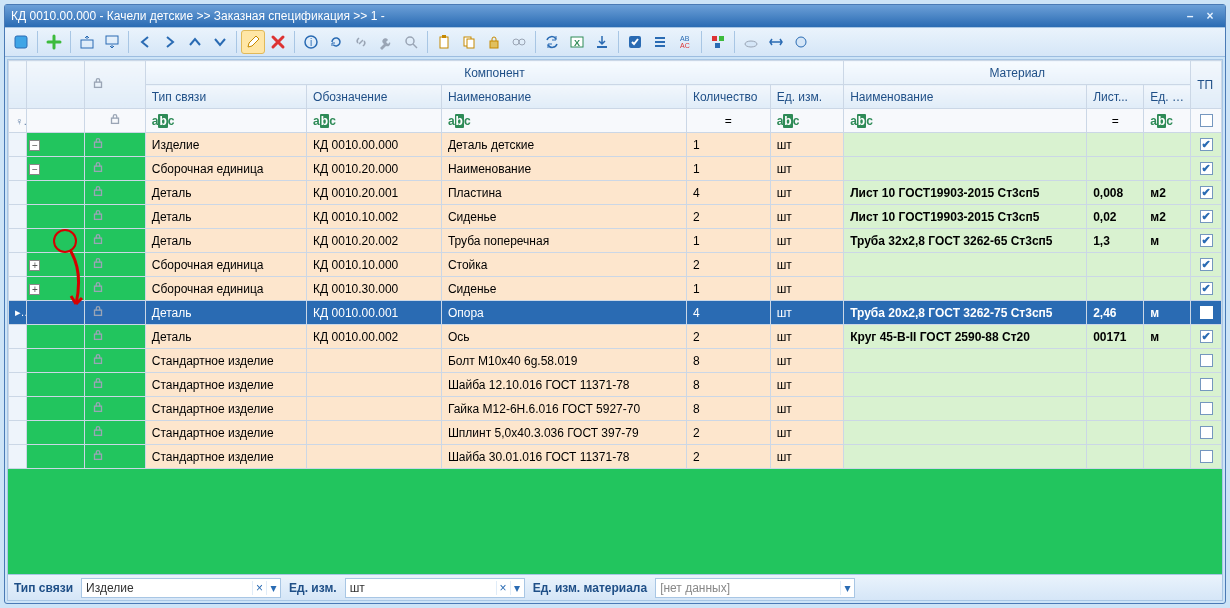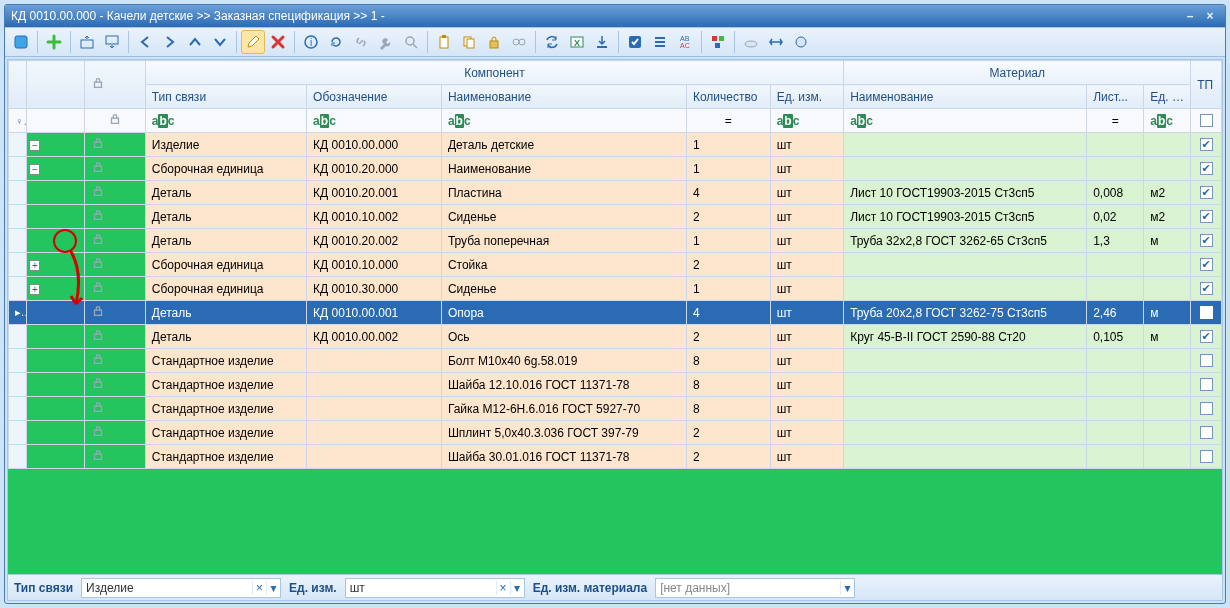--- a/index.html
+++ b/index.html
@@ -103,21 +103,21 @@
   .num { text-align: right; }
   .center { text-align: center; }
   .lock-icon svg { width:14px; height:14px; stroke:#9aa5b5; fill:none; stroke-width:1.5; }
   .checkbox-cell { display:flex; align-items:center; justify-content:center; }
   .cb { width:13px; height:13px; border:1px solid #7597bf; background:#fff; display:inline-flex; align-items:center; justify-content:center; }
   .cb.checked::after { content:"✔"; color:#2a6bb3; font-size:11px; line-height:1; }
   .tree-cell { padding-left:2px !important;}
   .tree-toggle { width:11px; height:11px; border:1px solid #888; display:inline-flex; align-items:center; justify-content:center; font-size:10px; line-height:1; color:#555; margin-right:6px; background:#fff; cursor:pointer;}
 
   .row-light td.c-comp { background:#fde6cd; }
-  .row-light td.c-mat  { background:#d9f2d0; }
+  .row-light td.c-mat  { background:#d9f2d0;font-weight:bold; }
   .row-sel td { background:#2a6bb3 !important; color:#fff; }
   .row-sel .cb { border-color:#fff; }
   .row-sel .cb.checked::after { color:#fff; }
 
   .gutter { width:16px; background:#eef4fb; text-align:center; font-size:11px; color:#5a7aa2; }
 
   .bottom-bar {
     background: linear-gradient(#eaf3fc, #d5e6f7);
     border-top: 1px solid #a8c6e4;
     height: 26px;
@@ -587,21 +587,21 @@
               <td class="center"><span class="lock-icon"><svg viewBox="0 0 16 16">
                     <rect x="4" y="7" width="8" height="6"></rect>
                     <path d="M6 7V5a2 2 0 0 1 4 0v2"></path>
                   </svg></span></td>
               <td class="c-comp">Деталь</td>
               <td class="c-comp">КД 0010.00.002</td>
               <td class="c-comp">Ось</td>
               <td class="c-comp num">2</td>
               <td class="c-comp">шт</td>
               <td class="c-mat">Круг 45-В-II  ГОСТ 2590-88 Ст20</td>
-              <td class="c-mat num">0,105</td>
+              <td class="c-mat num">00171</td>
               <td class="c-mat">м</td>
               <td class="c-mat center">
                 <div class="checkbox-cell">
                   <span class="cb checked"></span>
                 </div>
               </td>
             </tr>
             <tr class="row-light">
               <td class="gutter"></td>
               <td class="tree-cell" style="padding-left:22px"></td>

